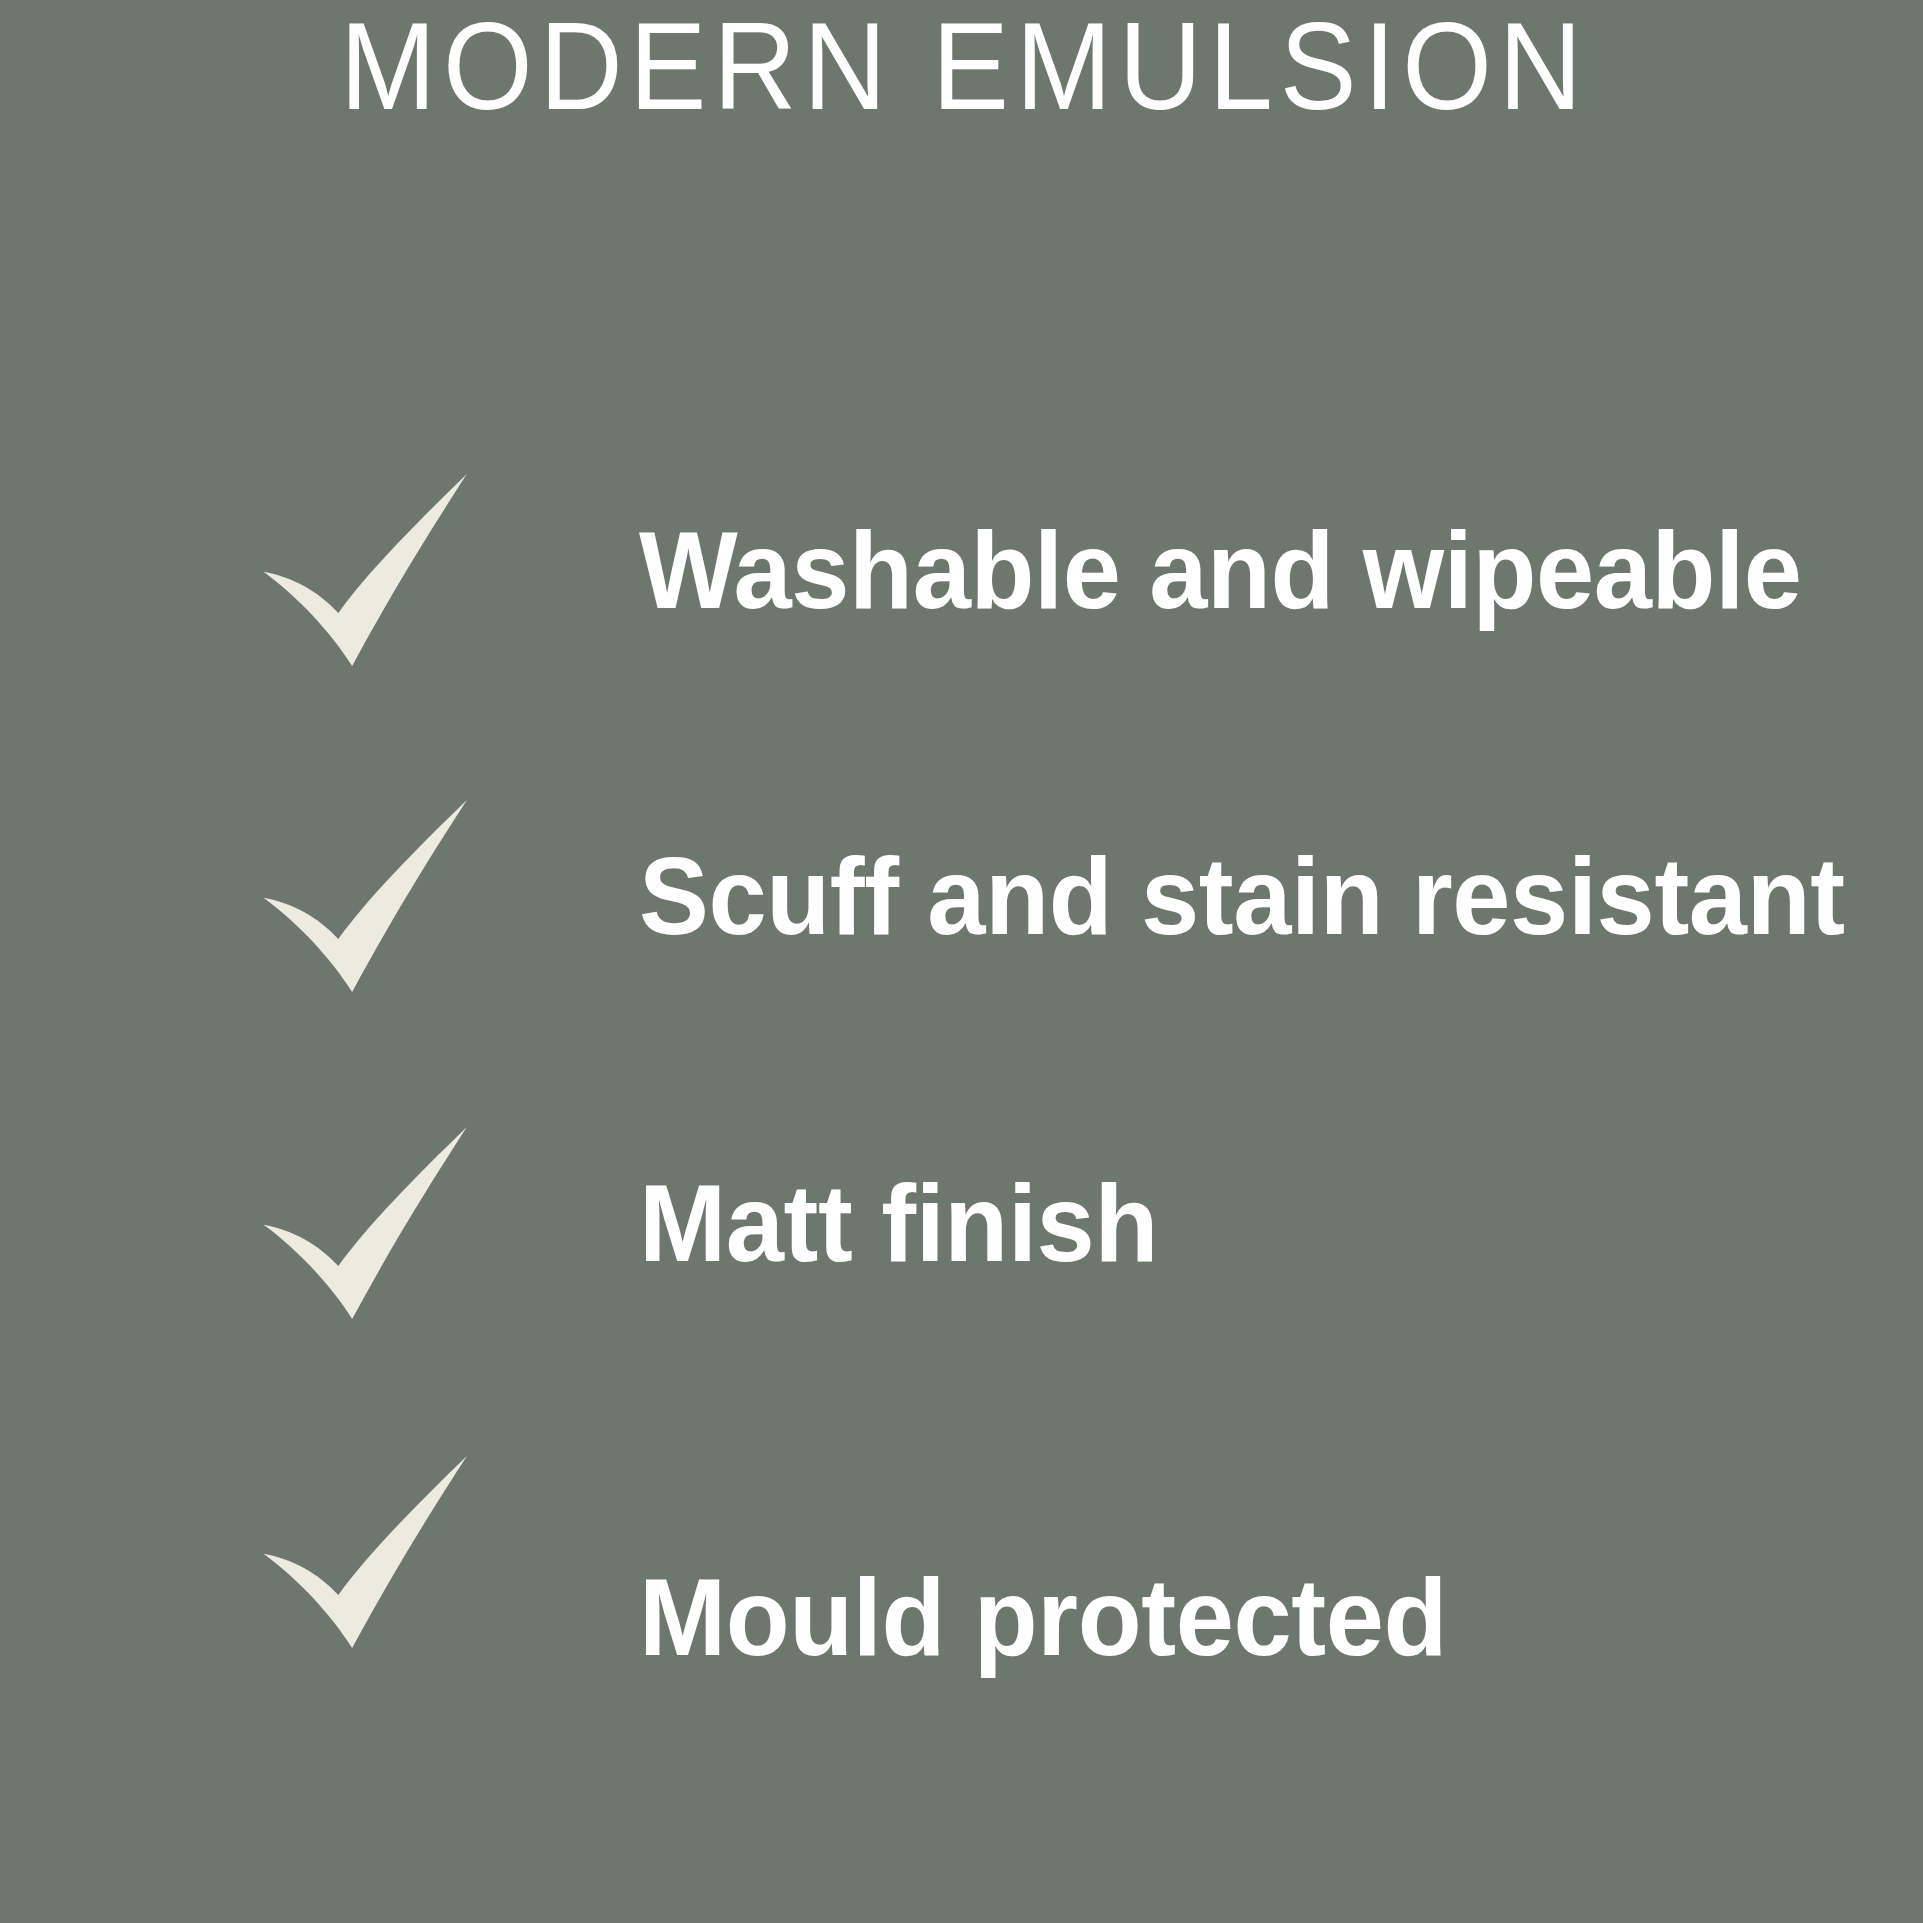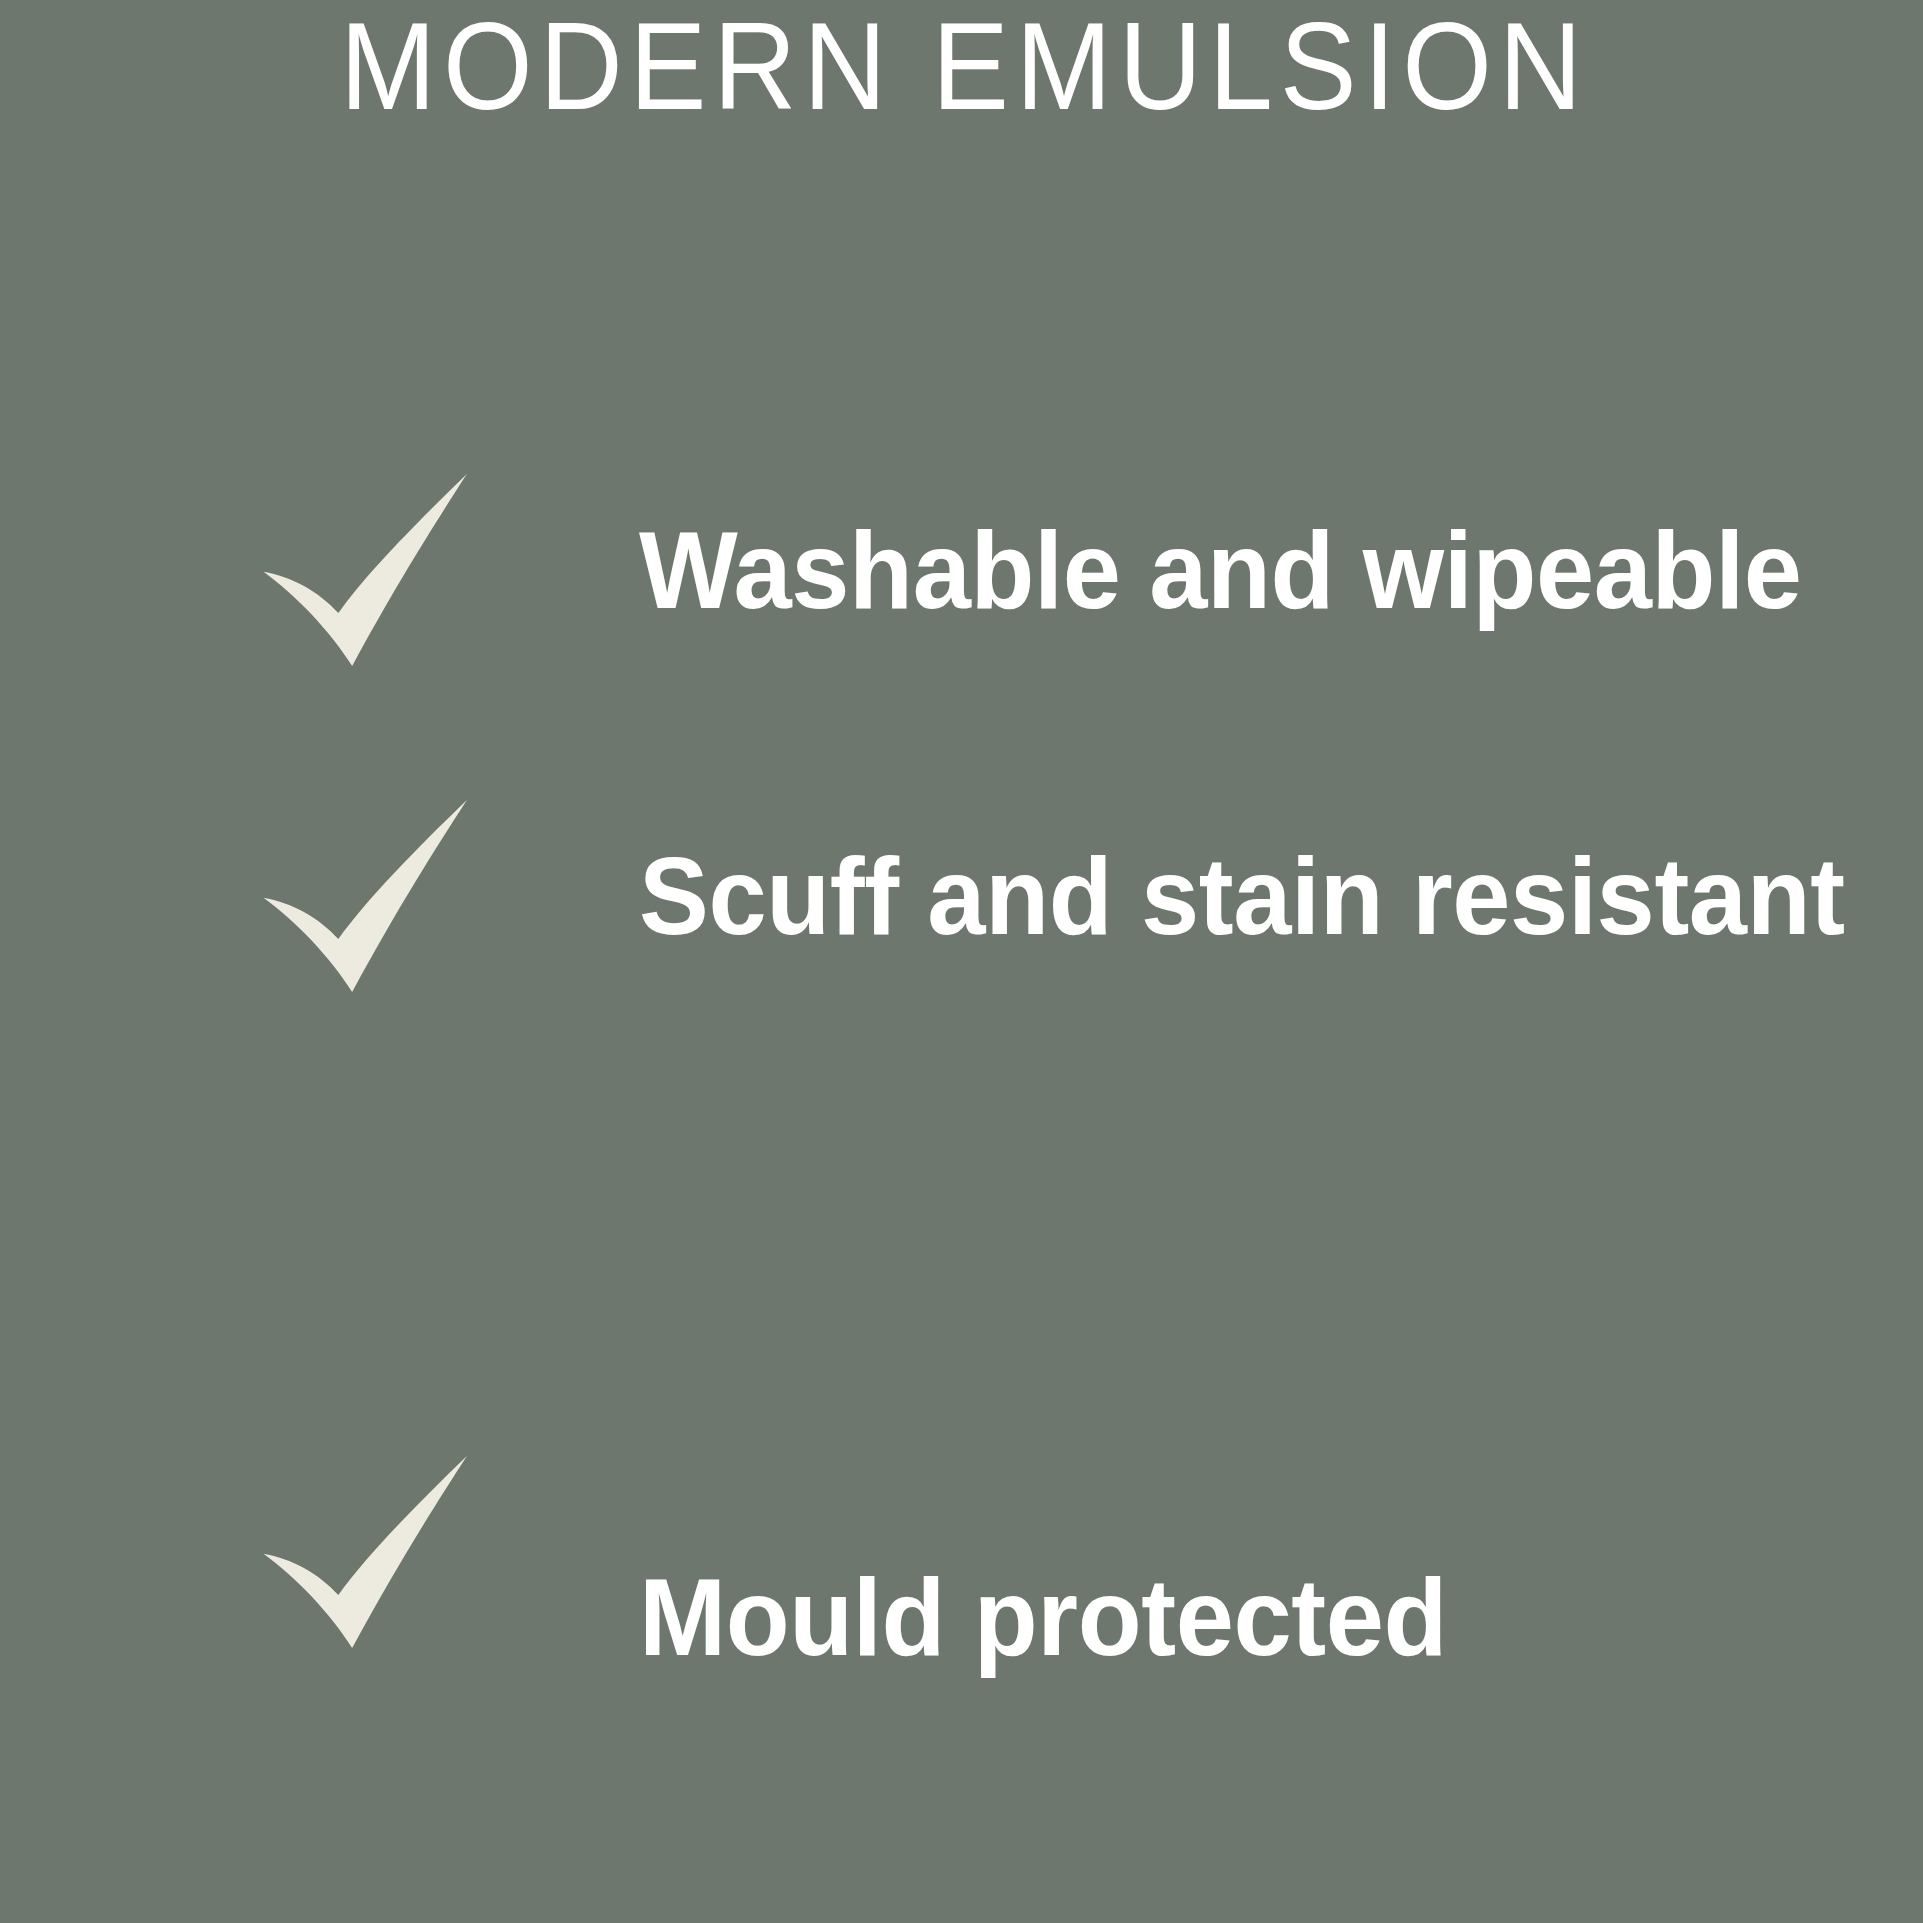--- a/index.html
+++ b/index.html
@@ -128,20 +128,28 @@
 
     <div class="feature-row row-1">
       <span class="check-wrap">
         <svg viewBox="0 0 300 300" xmlns="http://www.w3.org/2000/svg" aria-hidden="true">
           <path d="M24 152 C58 158 92 176 116 203 C150 155 212 92 274 32 C236 91 190 163 133 268 C106 225 63 180 24 152 Z" fill="#EDEAE0"></path>
         </svg>
       </span>
       <span class="feature-label">Scuff and stain resistant</span>
     </div>
 
+    <div class="feature-row row-2">
+      <span class="check-wrap">
+        <svg viewBox="0 0 300 300" xmlns="http://www.w3.org/2000/svg" aria-hidden="true">
+          <path d="M24 152 C58 158 92 176 116 203 C150 155 212 92 274 32 C236 91 190 163 133 268 C106 225 63 180 24 152 Z" fill="#EDEAE0"></path>
+        </svg>
+      </span>
+      <span class="feature-label">Matt finish</span>
+    </div>
 
     <div class="feature-row row-3">
       <span class="check-wrap">
         <svg viewBox="0 0 300 300" xmlns="http://www.w3.org/2000/svg" aria-hidden="true">
           <path d="M24 152 C58 158 92 176 116 203 C150 155 212 92 274 32 C236 91 190 163 133 268 C106 225 63 180 24 152 Z" fill="#EDEAE0"></path>
         </svg>
       </span>
       <span class="feature-label">Mould protected</span>
     </div>
 

